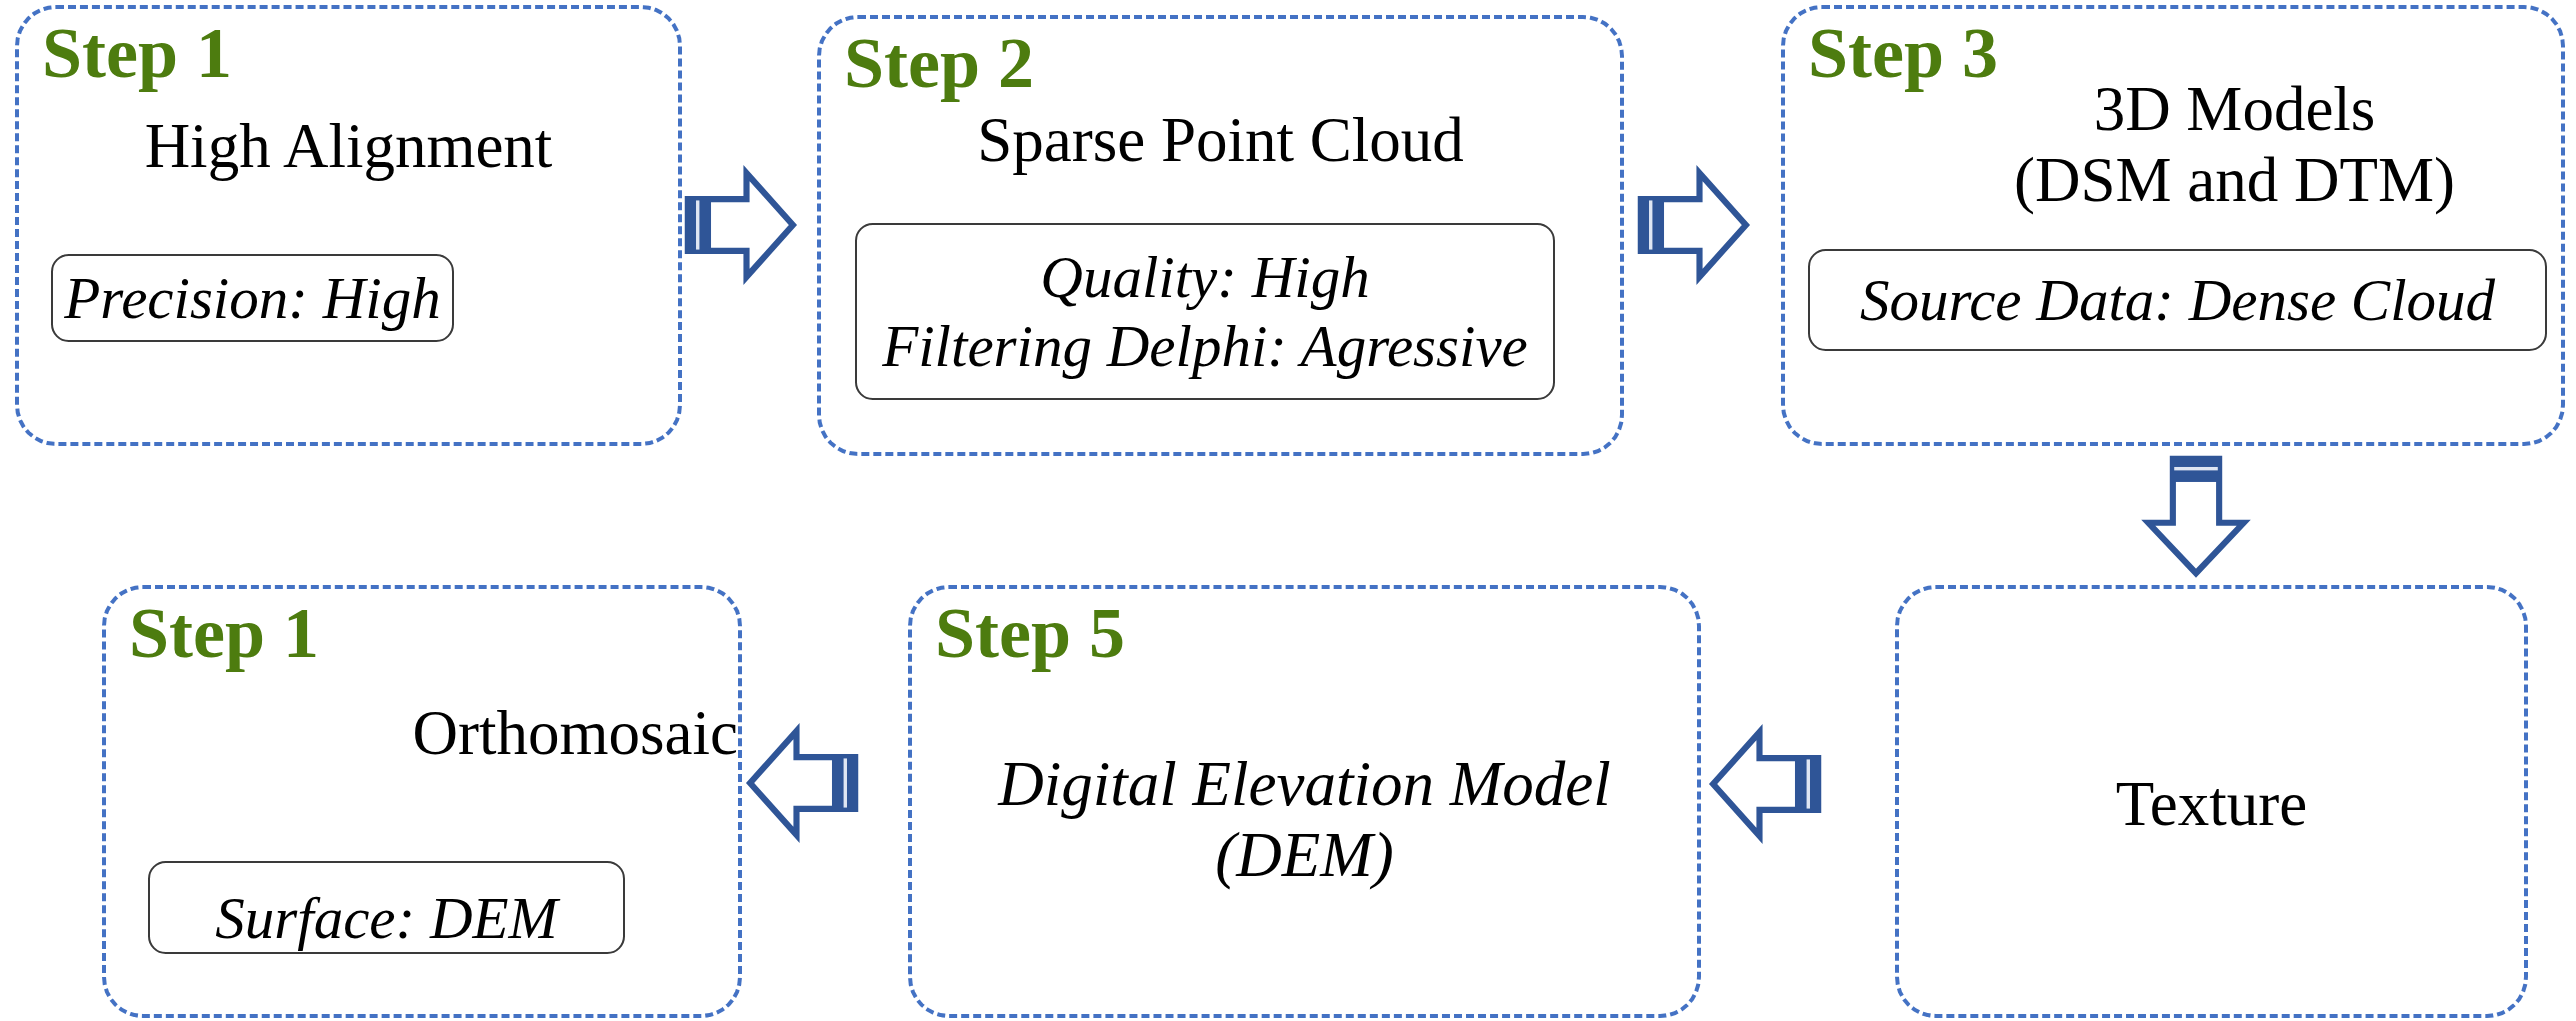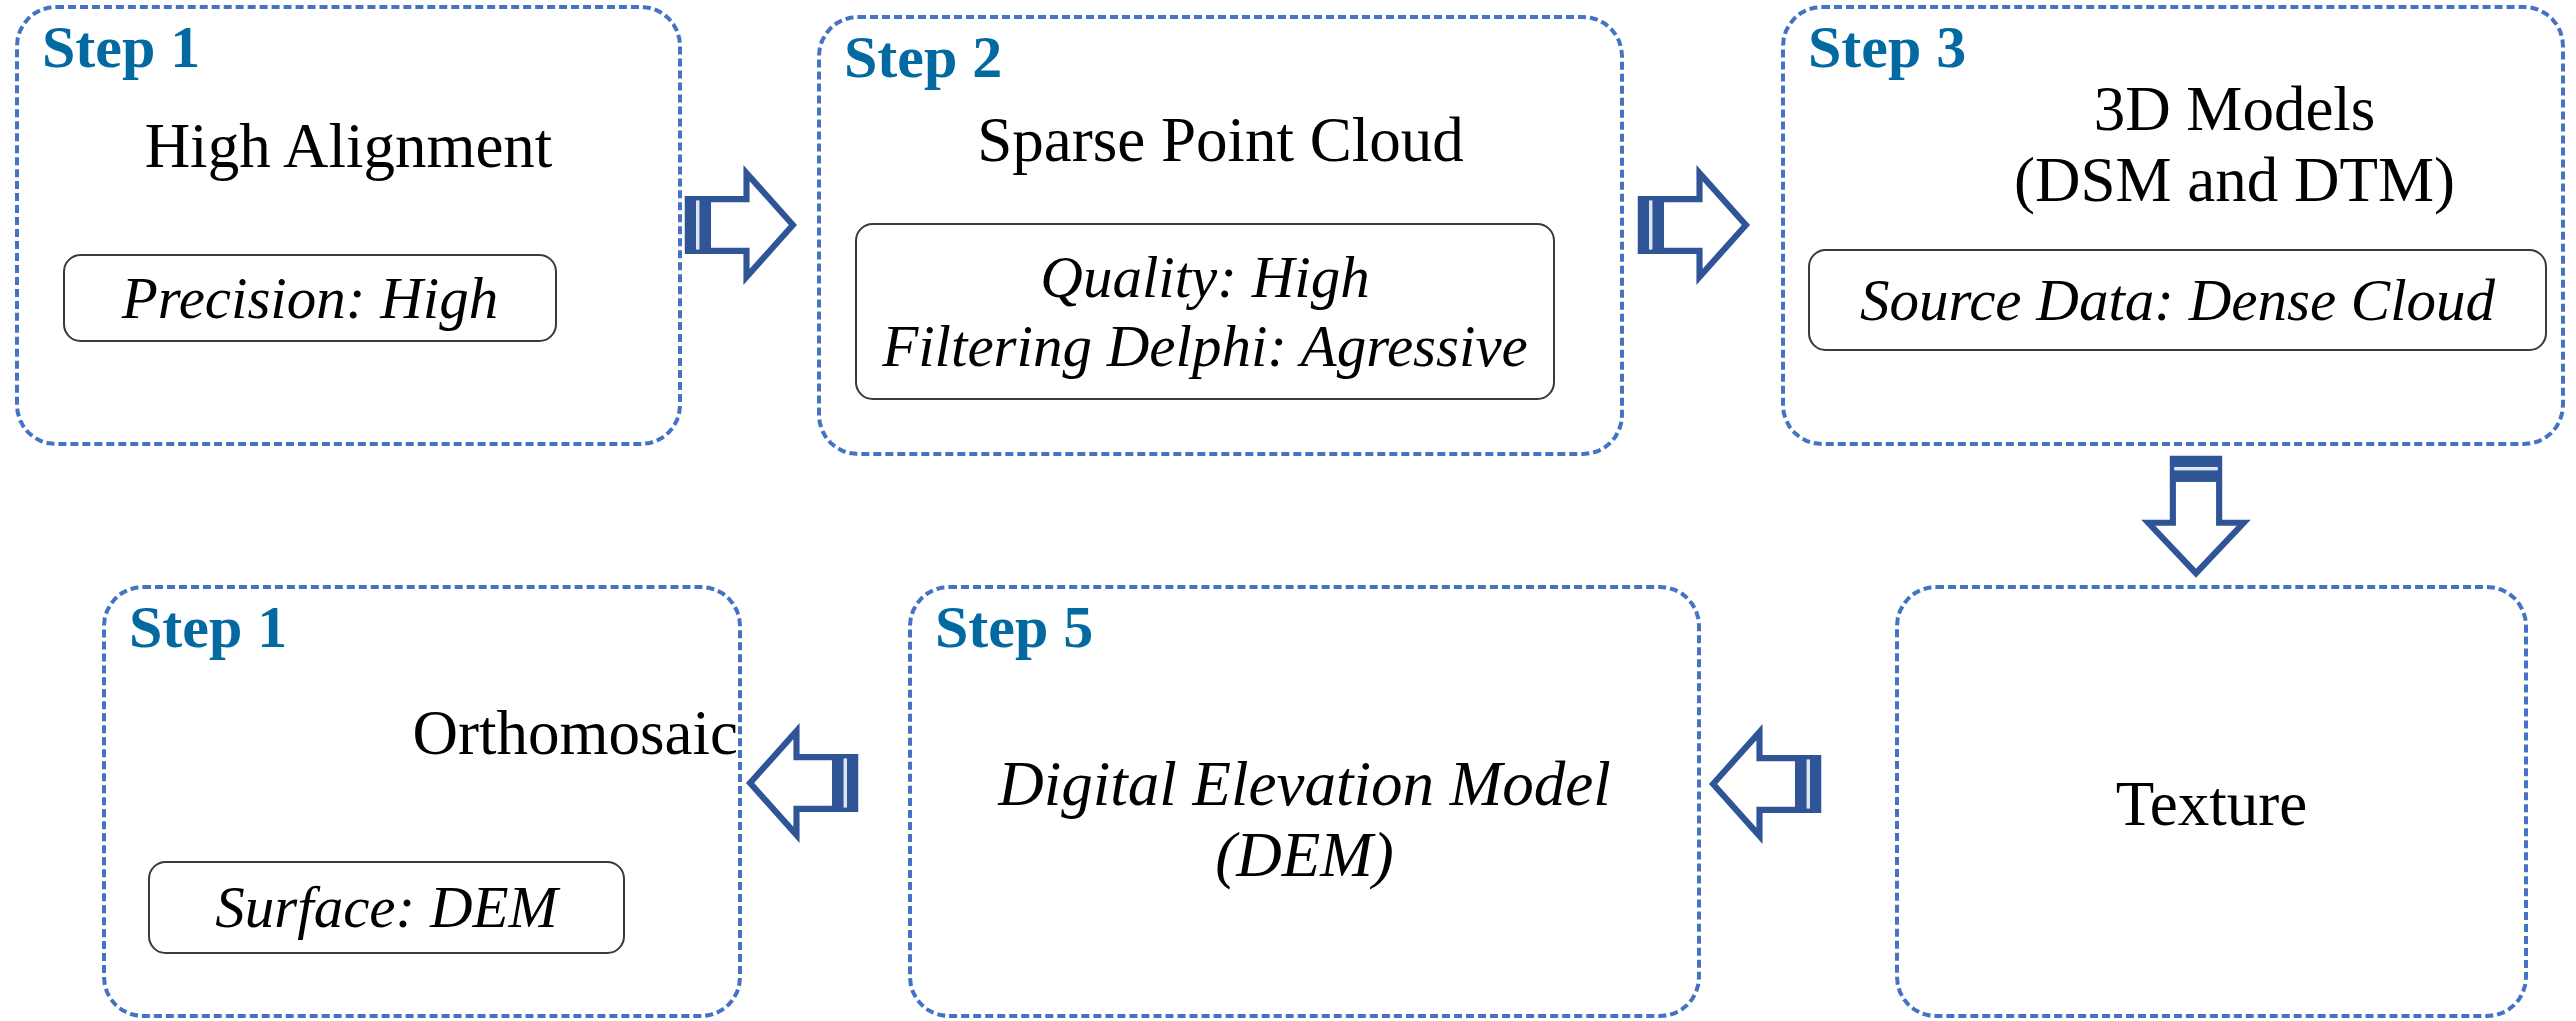--- a/index.html
+++ b/index.html
@@ -24,23 +24,23 @@
     border: 4.1px dashed #4472C4;
     border-radius: 41px;
   }
 
   .step-label {
     position: absolute;
     left: 23px;
     top: 6.8px;
     font-family: "Liberation Serif", "DejaVu Serif", serif;
     font-weight: bold;
-    font-size: 60px;
+    font-size: 72px;
     line-height: 1.05;
-    color: #0369a1;
+    color: #4d7c0f;
     white-space: nowrap;
   }
 
   .step-title {
     position: absolute;
     left: 0;
     right: 0;
     text-align: center;
     font-family: "Liberation Serif", "DejaVu Serif", serif;
     font-weight: normal;
@@ -88,24 +88,24 @@
 
   
   #title-step1 { top: 102px; }
   #title-step2 { top: 86px; }
   #title-step3 { top: 65px;  padding-left: 123px; box-sizing: border-box;}
   #title-step6 { top: 109px; text-align: right; }
   #title-step5 { top: 160px; font-style: italic; }
   #title-step4 { top: 180px; }
 
   
-  #param-step1 { left: 44px;  top: 245px; width: 494px;  height: 88px; }
+  #param-step1 { left: 32px;  top: 245px; width: 403px;  height: 88px; }
   #param-step2 { left: 34px;  top: 204px; width: 700px; height: 177px; }
   #param-step3 { left: 23px;  top: 240px; width: 739px; height: 102px; }
-  #param-step6 { left: 42px;  top: 272px; width: 477px;  height: 93px; }
+  #param-step6 { left: 42px;  top: 272px; width: 477px;  height: 93px; justify-content: flex-end; }
 
   
   #arrow-1-2 { left: 681px; top: 169px; }
   #arrow-2-3 { left: 1634px; top: 169px; }
   #arrow-3-4 { left: 2140px; top: 452px; }
   #arrow-4-5 { left: 1709px; top: 728px; }
   #arrow-5-6 { left: 746px; top: 727px; }
 </style>
 </head>
 <body>

